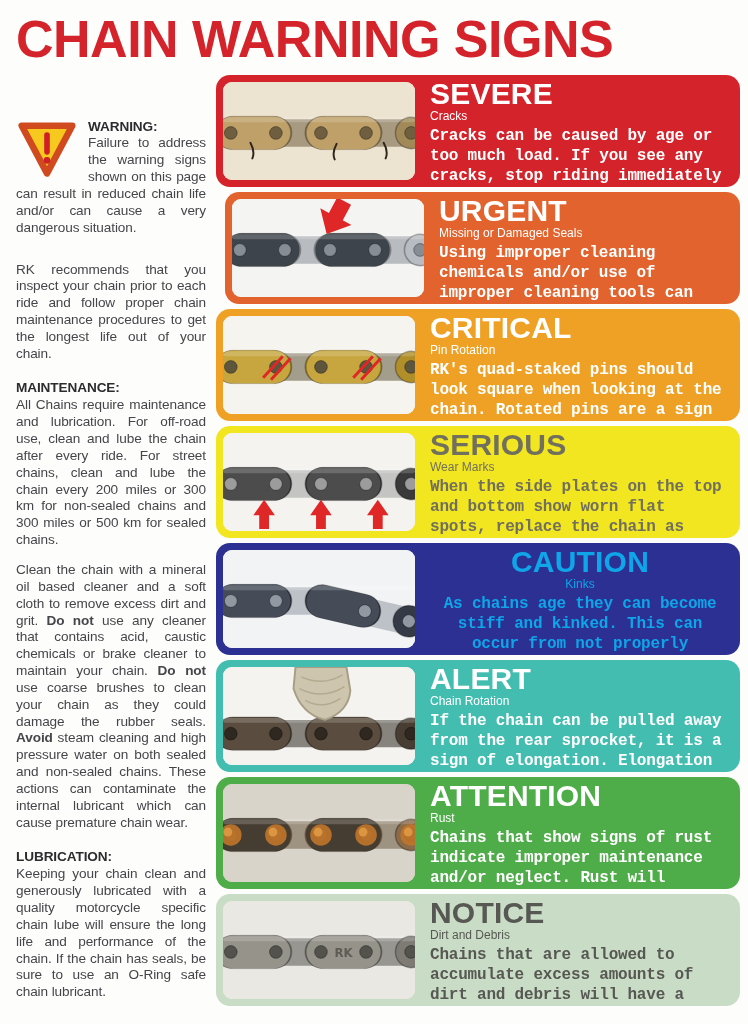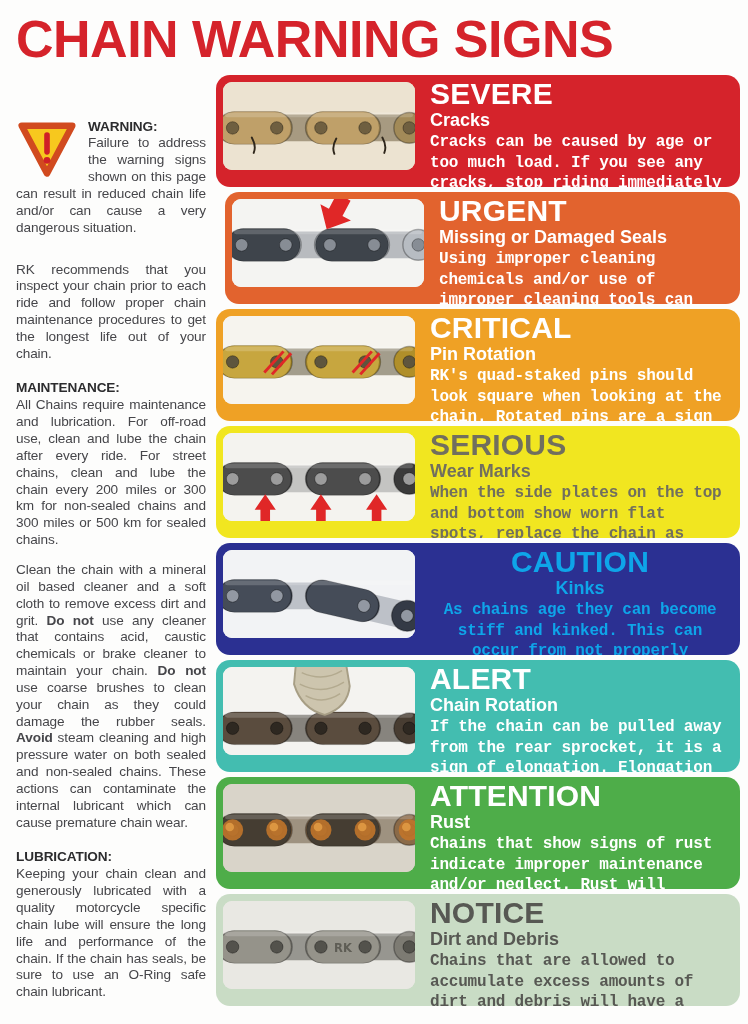--- a/index.html
+++ b/index.html
@@ -11,25 +11,25 @@
   .sidebar{width:214px;flex:none;box-sizing:border-box;padding:52px 8px 0 16px;
            color:#46464a;font-size:13.6px;line-height:1.24;text-align:justify;letter-spacing:-0.1px;
            height:960px;overflow:hidden;}
   .sidebar p{margin:0 0 13px;}
   .sec-heading{font-weight:bold;color:#2c2c2e;margin:17px 0 1px;}
   .warn-block{overflow:hidden;margin-bottom:12px;}
   .warn-tri{float:left;width:62px;height:58px;margin:2px 10px 2px 0;}
   .warn-heading{display:block;font-weight:bold;color:#2c2c2e;}
   .bands{flex:1;min-width:0;padding:8px 8px 0 2px;}
   .band{display:flex;height:112px;border-radius:14px;margin-bottom:5px;overflow:hidden;}
-  .photo{width:192px;height:88px;margin:7px;border-radius:9px;overflow:hidden;flex:none;background:#fff;}
+  .photo{width:192px;height:98px;margin:7px;border-radius:9px;overflow:hidden;flex:none;background:#fff;}
   .photo svg{display:block;width:100%;height:100%;}
   .band-text{flex:1;min-width:0;padding:4px 10px 0 8px;overflow:hidden;}
   .band-title{font-size:30px;font-weight:bold;line-height:1.02;letter-spacing:0.2px;}
-  .band-subtitle{font-size:18px;font-weight:bold;line-height:1.12;margin:1px 0 2px;}
+  .band-subtitle{font-size:12px;font-weight:normal;line-height:1.12;margin:1px 0 2px;}
   .band-body{font-size:16px;font-weight:bold;line-height:1.26;letter-spacing:-0.2px;font-family:Liberation Mono, monospace;}
 </style>
 </head>
 <body>
 
 <div class="page">
   <h1 class="title">CHAIN WARNING SIGNS</h1>
   <div class="content">
     <aside class="sidebar">
       <div class="warn-block">

